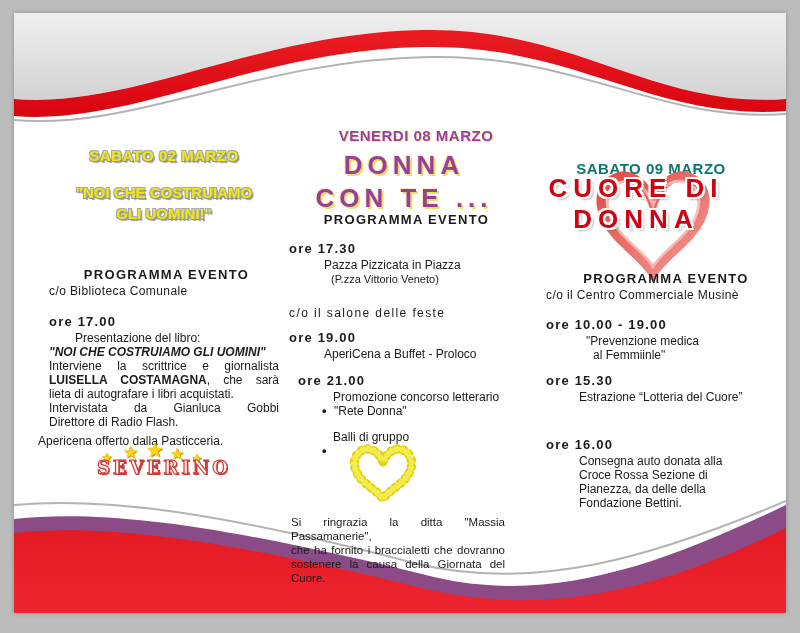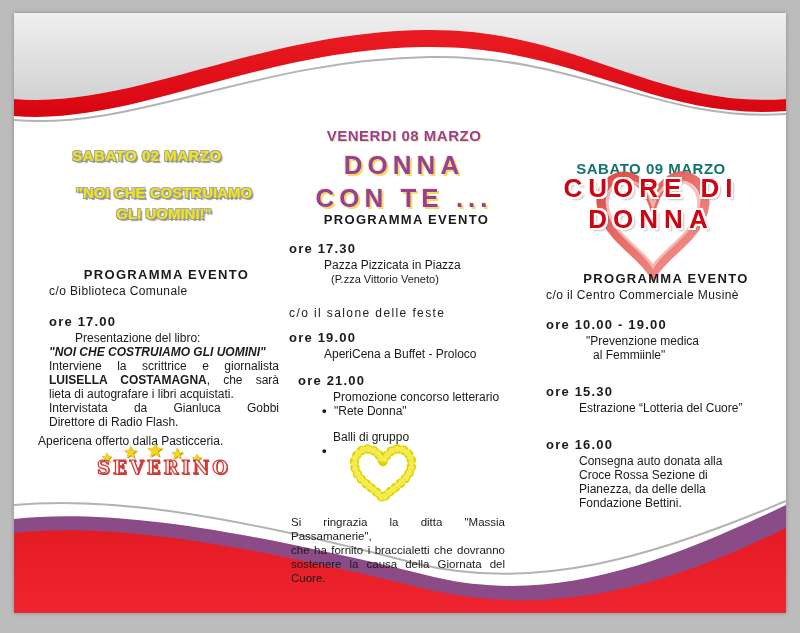--- a/index.html
+++ b/index.html
@@ -18,21 +18,21 @@
   .prog-label { font-weight:bold; font-size:13px; letter-spacing:1.3px;text-align:center; }
   .venue { font-size:12px; letter-spacing:.4px; margin-top:2px; }
   .time { font-weight:bold; font-size:13px; letter-spacing:1.2px; margin-bottom:2px; }
   .bodyline { font-size:12px; line-height:14px; }
   .small { font-size:11px; }
   .jt { text-align:justify; text-align-last:justify; }
   .dot { font-weight:bold; font-size:13px; line-height:13px; }
 
   
   .yellow3d { color:#f2e713; text-shadow:-1px -1px 0 #a8a8a8, 1px -1px 0 #a8a8a8, -1px 1px 0 #9a9a9a, 1px 1px 0 #8f8f8f, 2px 2px 1px #9a9a9a; }
-  #l-date  { left:8px; top:134px; width:250px; }
+  #l-date  { left:25px; top:134px; width:250px; }
   #l-title { left:18px; top:169px; width:264px; text-align:center; font-weight:bold; font-size:15px; line-height:21px; }
   #l-prog  { left:35px; top:254px; width:235px; }
   #l-body  { left:35px; top:301px; width:230px; }
   #l-body .indent { padding-left:26px; }
   .bold-ital { font-weight:bold; font-style:italic; }
   #l-note  { left:24px; top:421px; width:235px; font-size:12px; }
   #l-logo  { left:25px; top:430px; width:250px; height:64px; }
   #l-logo .logo-text {
     position:absolute; left:0; top:14px; width:100%; text-align:center;
     font-family:"DejaVu Serif",serif; font-weight:bold; font-size:18px; letter-spacing:3px;
@@ -40,47 +40,47 @@
   }
   .star { position:absolute; color:#f6d41f; text-shadow:0 0 1px #b8860b, 1px 1px 0 #caa20c; line-height:1; }
   .star.s1 { left:62px;  top:8px;  font-size:13px; }
   .star.s2 { left:84px;  top:1px;  font-size:17px; }
   .star.s3 { left:107px; top:-3px; font-size:20px; }
   .star.s4 { left:131px; top:3px;  font-size:16px; }
   .star.s5 { left:152px; top:9px;  font-size:13px; }
 
   
   .purple { color:#9c3d98; }
-  #m-date  { left:265px; top:114px; width:250px; text-shadow:1px 1px 0 #f0e89a; }
+  #m-date  { left:277px; top:114px; width:250px; text-shadow:1px 1px 0 #f0e89a; }
   #m-title { left:258px; top:136px; width:264px; text-align:center; font-weight:bold; font-size:26px;
              line-height:33px; letter-spacing:5px; color:#9c3d98;
              text-shadow:2px 2px 0 #ecdf63, -1px -1px 0 #f6efb8; }
   #m-prog  { left:275px; top:199px; width:235px; }
   #m-e1    { left:275px; top:228px; width:235px; }
   #m-venue2{ left:275px; top:293px; width:235px; font-size:12px; letter-spacing:1.4px; }
   #m-e2    { left:275px; top:317px; width:235px; }
   #m-e3    { left:284px; top:360px; width:240px; }
   .ind35 { padding-left:35px; }
   .ind42 { padding-left:42px; }
   .bullet-line { padding-left:24px; }
   .bullet-line .dot { display:inline-block; width:12px; }
   .gap12 { height:12px; }
   svg.mimosa { position:absolute; left:327px; top:426px; width:84px; height:66px; }
   #m-thanks { left:277px; top:502px; width:214px; font-size:11.5px; line-height:14px; }
 
   
   .red { color:#0f766e;margin-top:8px; }
   #r-date  { left:512px; top:139px; width:250px; }
   svg.big-heart { position:absolute; left:578px; top:150px; width:122px; height:124px; }
-  #r-title { left:505px; top:160px; width:264px; text-align:center; font-weight:bold; font-size:26px;
+  #r-title { left:490px; top:160px; width:264px; text-align:center; font-weight:bold; font-size:26px;
              line-height:31px; letter-spacing:6px; color:#cf0410; position:absolute; z-index:2;
              text-shadow:-2px -2px 0 #fff, 2px -2px 0 #fff, -2px 2px 0 #fff, 2px 2px 0 #fff, 3px 3px 2px rgba(120,120,120,.45); }
   #r-prog  { left:532px; top:258px; width:240px; }
   #r-e1    { left:532px; top:304px; width:235px; }
-  #r-e2    { left:532px; top:371px; width:240px; }
+  #r-e2    { left:532px; top:360px; width:240px; }
   #r-e3    { left:532px; top:424px; width:235px; }
   .ind40 { padding-left:40px; }
   .ind47 { padding-left:47px; }
   .ind33 { padding-left:33px; }
 </style>
 </head>
 <body>
 
 <div class="page">
 

